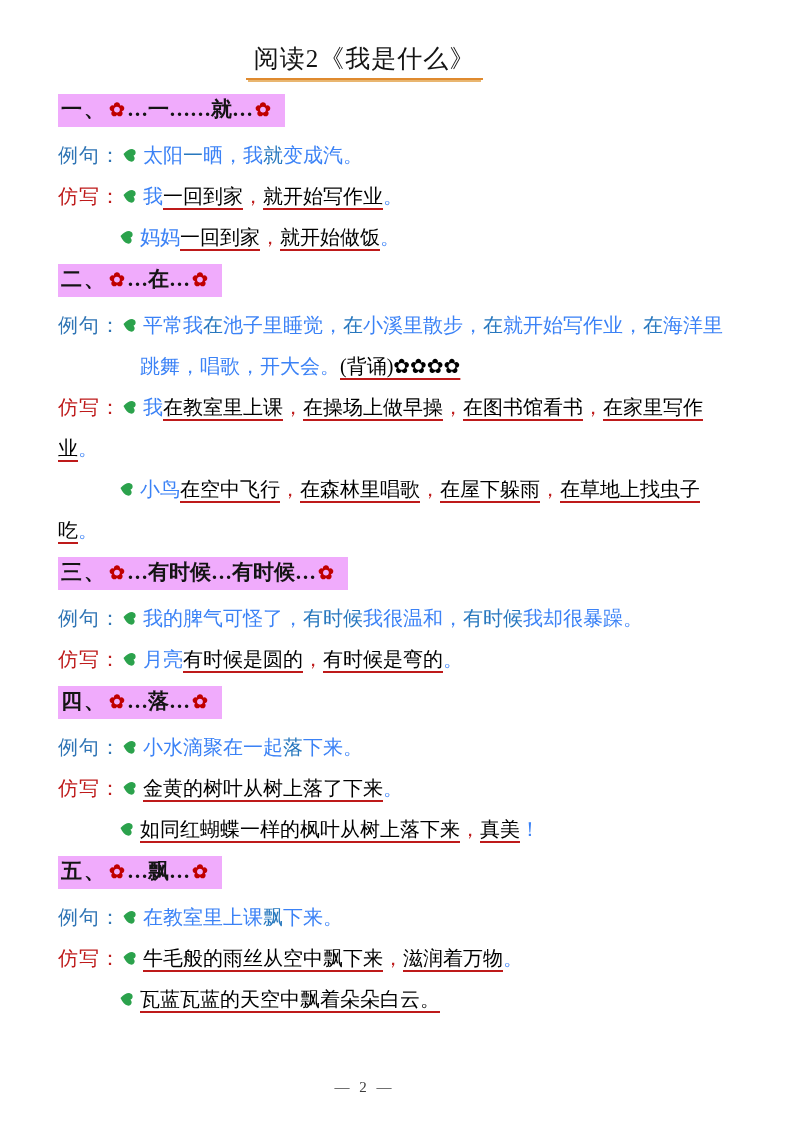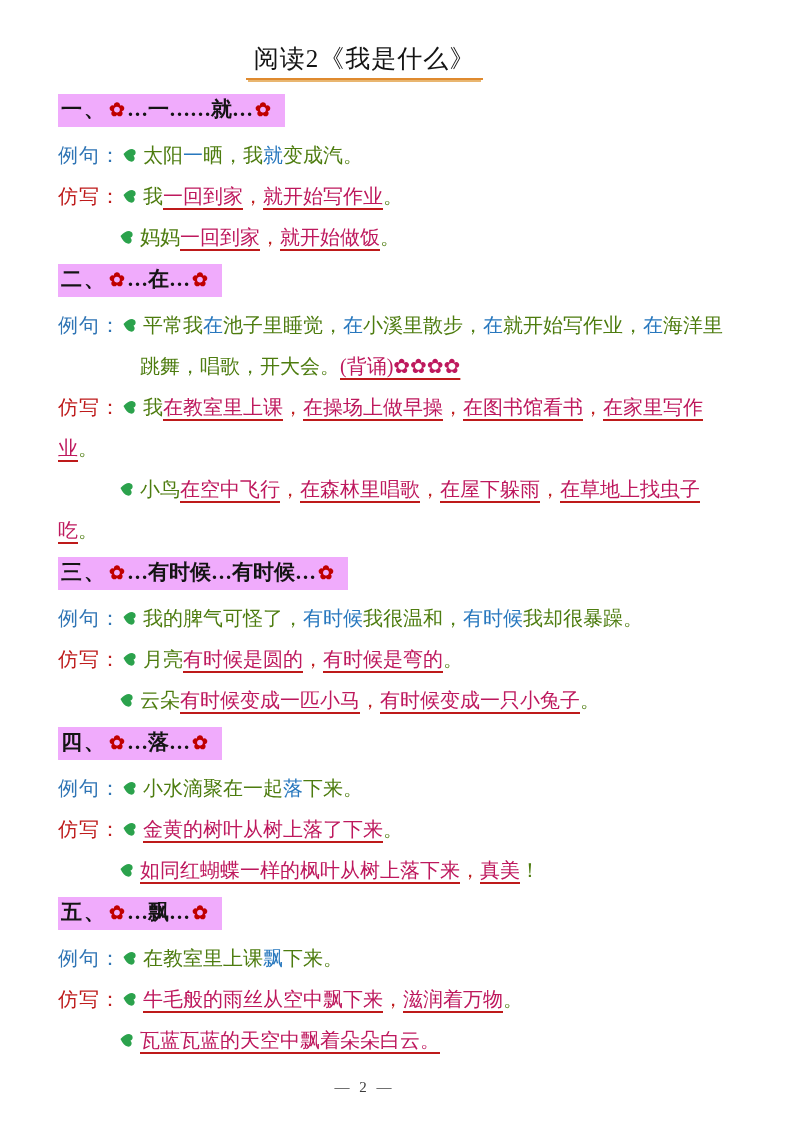--- a/index.html
+++ b/index.html
@@ -43,24 +43,24 @@
   }
   .indent-label { padding-left:0; }
   .indent-icon  { padding-left:60px; }
   .indent-text  { padding-left:82px; }
   .indent-left  { padding-left:0; }
   .lbl { flex:0 0 60px; letter-spacing:1px; }
   .lbl.ex { color:#2E74B5; }
   .lbl.im { color:#BE1A1A; }
   .bullet { flex:0 0 22px; display:inline-flex; align-items:center; }
   .txt { display:inline; }
-  .seg-p { color:#4d7c0f; }
+  .seg-p { color:#3b82f6; }
   .seg-k { color:#2878BE; }
   .seg-r {
-    color:#be185d;
+    color:#000000;
     text-decoration:underline;
     text-decoration-thickness:1.5px;
     text-underline-offset:5px;
     text-decoration-color:#BE1A1A;
     margin-top:44px;
   }
   .seg-c { color:#BE1A1A; }
   .pagenum {
     position:absolute; left:0; right:0; bottom:26px;
     text-align:center;
@@ -150,28 +150,20 @@
       </div>
       <div class="row indent-label">
         <span class="lbl im">仿写：</span>
         <span class="bullet">
           <svg width="17" height="18" viewBox="0 0 20 20" aria-hidden="true">
             <path d="M10 17.2C5.6 13.8 2.6 10.7 2.6 7.4 2.6 5.1 4.3 3.3 6.5 3.3c1.5 0 2.8.8 3.5 2 .7-1.2 2-2 3.5-2 2.2 0 3.9 1.8 3.9 4.1 0 3.3-3 6.4-7.4 9.8z" transform="rotate(100 10 10)" fill="#2BA24C"></path>
           </svg>
         </span>
         <span class="txt"><span class="seg-p">月亮</span><span class="seg-r">有时候是圆的</span><span class="seg-c">，</span><span class="seg-r">有时候是弯的</span><span class="seg-p">。</span></span>
       </div>
-      <div class="row indent-icon">
-        <span class="bullet">
-          <svg width="17" height="18" viewBox="0 0 20 20" aria-hidden="true">
-            <path d="M10 17.2C5.6 13.8 2.6 10.7 2.6 7.4 2.6 5.1 4.3 3.3 6.5 3.3c1.5 0 2.8.8 3.5 2 .7-1.2 2-2 3.5-2 2.2 0 3.9 1.8 3.9 4.1 0 3.3-3 6.4-7.4 9.8z" transform="rotate(100 10 10)" fill="#2BA24C"></path>
-          </svg>
-        </span>
-        <span class="txt"><span class="seg-p">云朵</span><span class="seg-r">有时候变成一匹小马</span><span class="seg-c">，</span><span class="seg-r">有时候变成一只小兔子</span><span class="seg-p">。</span></span>
-      </div>
       <div class="sec-head"><span class="sec-num">四、</span><span class="flower">✿</span><span class="sec-pattern">…落…</span><span class="flower">✿</span></div>
       <div class="row indent-label">
         <span class="lbl ex">例句：</span>
         <span class="bullet">
           <svg width="17" height="18" viewBox="0 0 20 20" aria-hidden="true">
             <path d="M10 17.2C5.6 13.8 2.6 10.7 2.6 7.4 2.6 5.1 4.3 3.3 6.5 3.3c1.5 0 2.8.8 3.5 2 .7-1.2 2-2 3.5-2 2.2 0 3.9 1.8 3.9 4.1 0 3.3-3 6.4-7.4 9.8z" transform="rotate(100 10 10)" fill="#2BA24C"></path>
           </svg>
         </span>
         <span class="txt"><span class="seg-p">小水滴聚在一起</span><span class="seg-k">落</span><span class="seg-p">下来。</span></span>
       </div>

